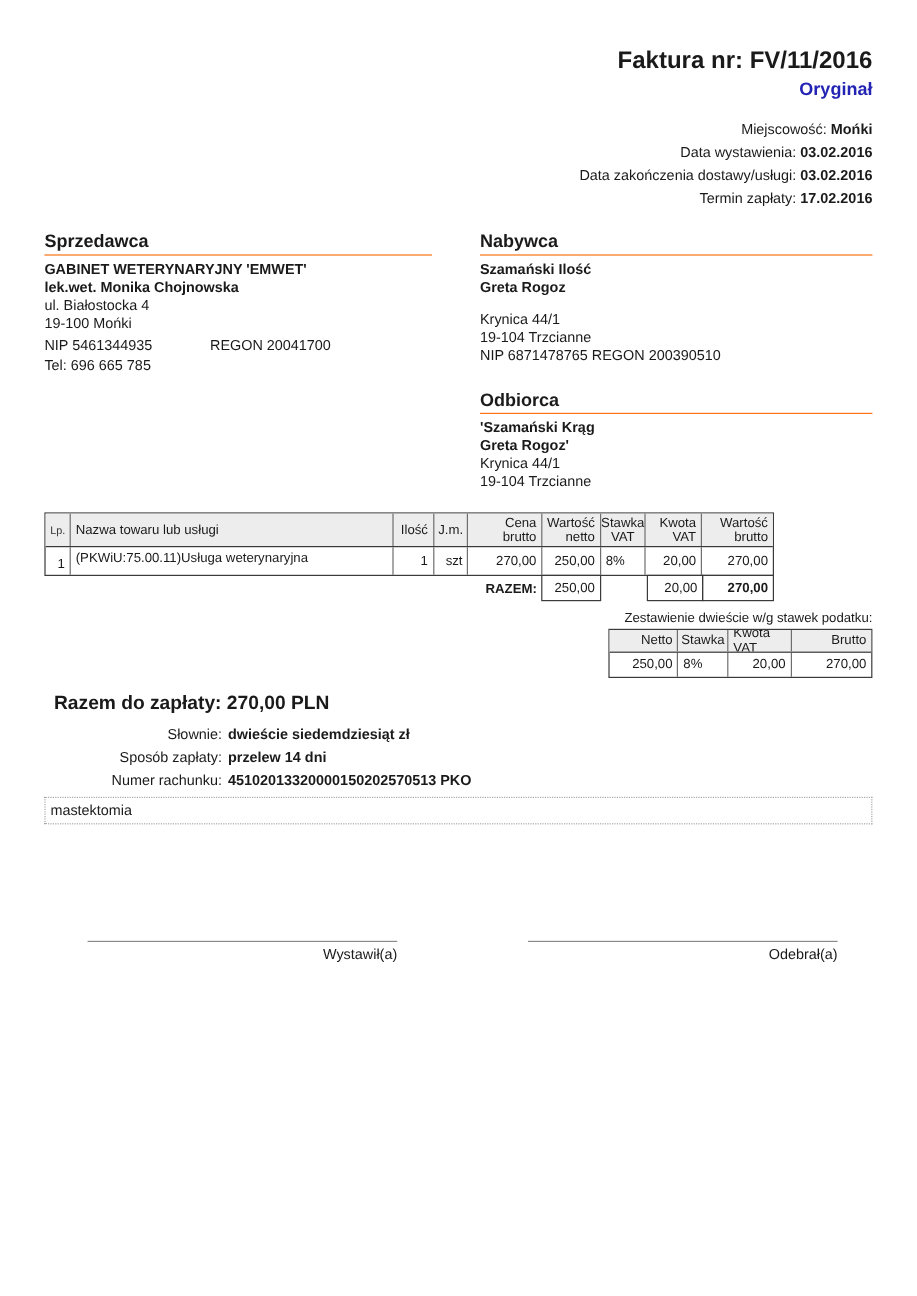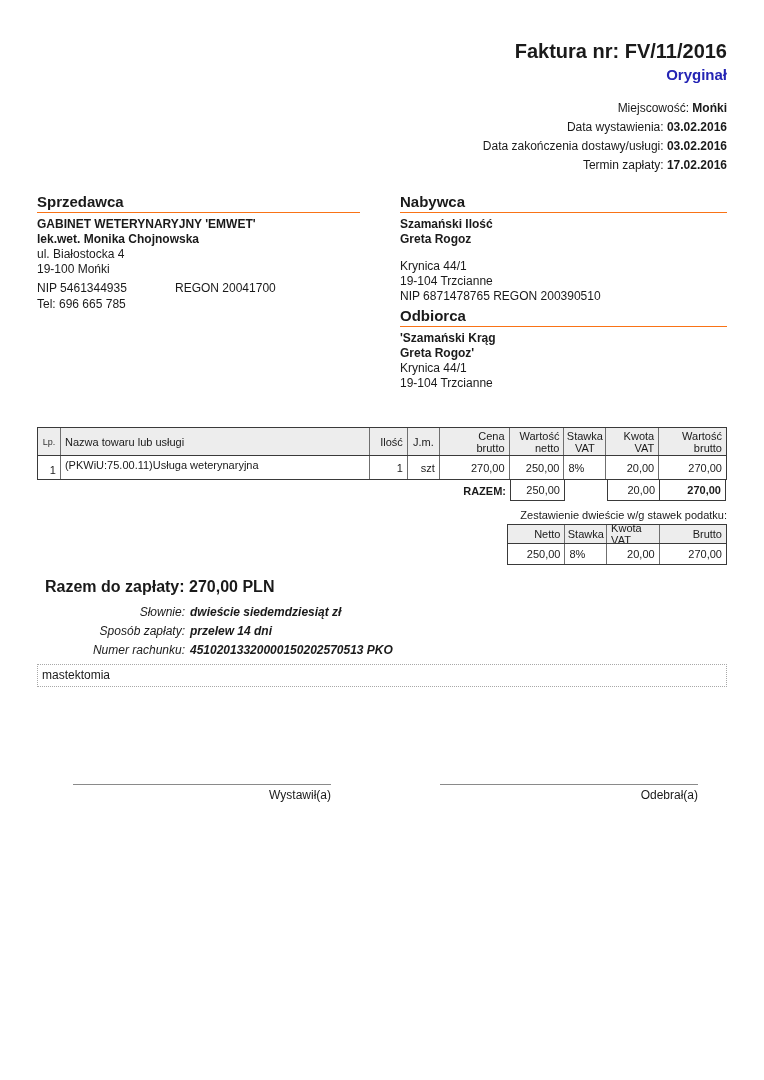--- a/index.html
+++ b/index.html
@@ -20,24 +20,24 @@
   
   .party-heading { font-size:15px; font-weight:bold; padding-bottom:2px; border-bottom:1px solid #f97316; }
   .party-lines { margin-top:4px; font-size:12px; line-height:15px; }
   .b { font-weight:bold; }
   .seller-block { position:absolute; left:37px; top:193px; width:323px; }
   .buyer-block  { position:absolute; left:400px; top:193px; width:327px; }
   .gap-line { height:12px; }
   .nip-row { display:flex; margin-top:4px; }
   .nip-row .nip { width:138px; }
   .tel-row { margin-top:1px; }
-  .receiver-heading { margin-top:3px; }
-
-  
-  .items-table { position:absolute; left:37px; top:427px; width:690px; font-size:11px; }
+  .receiver-heading { margin-top:21px; }
+
+  
+  .items-table { position:absolute; left:37px; top:427px; width:608px; font-size:11px; }
   .tbl { border:1px solid #3a3a3a; }
   .trow { display:flex; }
   .thead { background:#ededed; height:28px; border-bottom:1px solid #3a3a3a; }
   .tbody-row { height:23px; }
   .tcell { border-right:1px solid #6f6f6f; padding:1px 4px; display:flex; overflow:hidden; }
   .tcell:last-child { border-right:none; }
   .pre { white-space:pre-line; }
   .col-lp{width:23px} .col-name{width:310px} .col-qty{width:38px} .col-jm{width:32px}
   .col-price{width:70px} .col-netto{width:55px} .col-vat{width:42px} .col-kvat{width:53px} .col-brutto{width:67px}
   .h-center { align-items:center; }
@@ -58,21 +58,21 @@
   
   .tax-summary { position:absolute; left:507px; top:509px; width:220px; font-size:11px; }
   .tax-title { text-align:right; margin-bottom:3px; }
   .sum-head { background:#ededed; height:19px; border-bottom:1px solid #3a3a3a; }
   .sum-row { height:20px; }
   .scol-netto{width:58px} .scol-rate{width:42px} .scol-kvat{width:53px} .scol-brutto{width:67px}
 
   
   .payment-block { position:absolute; left:37px; top:578px; width:420px; }
   .pay-total { font-size:16px; font-weight:bold; margin-left:8px; }
-  .pay-rows { margin-top:7px; font-size:12px; line-height:19px;font-style:italic; }
+  .pay-rows { margin-top:7px; font-size:12px; line-height:19px; }
   .pay-row { display:flex; }
   .pay-label { width:148px; text-align:right; }
   .pay-value { font-weight:bold; margin-left:5px; }
 
   
   .note-box { position:absolute; left:37px; top:664px; width:690px; height:23px;
     border:1px dotted #a8a8a8; font-size:12px; padding:3px 4px; }
 
   
   .sig { position:absolute; top:784px; width:258px; border-top:1px solid #8a8a8a;

